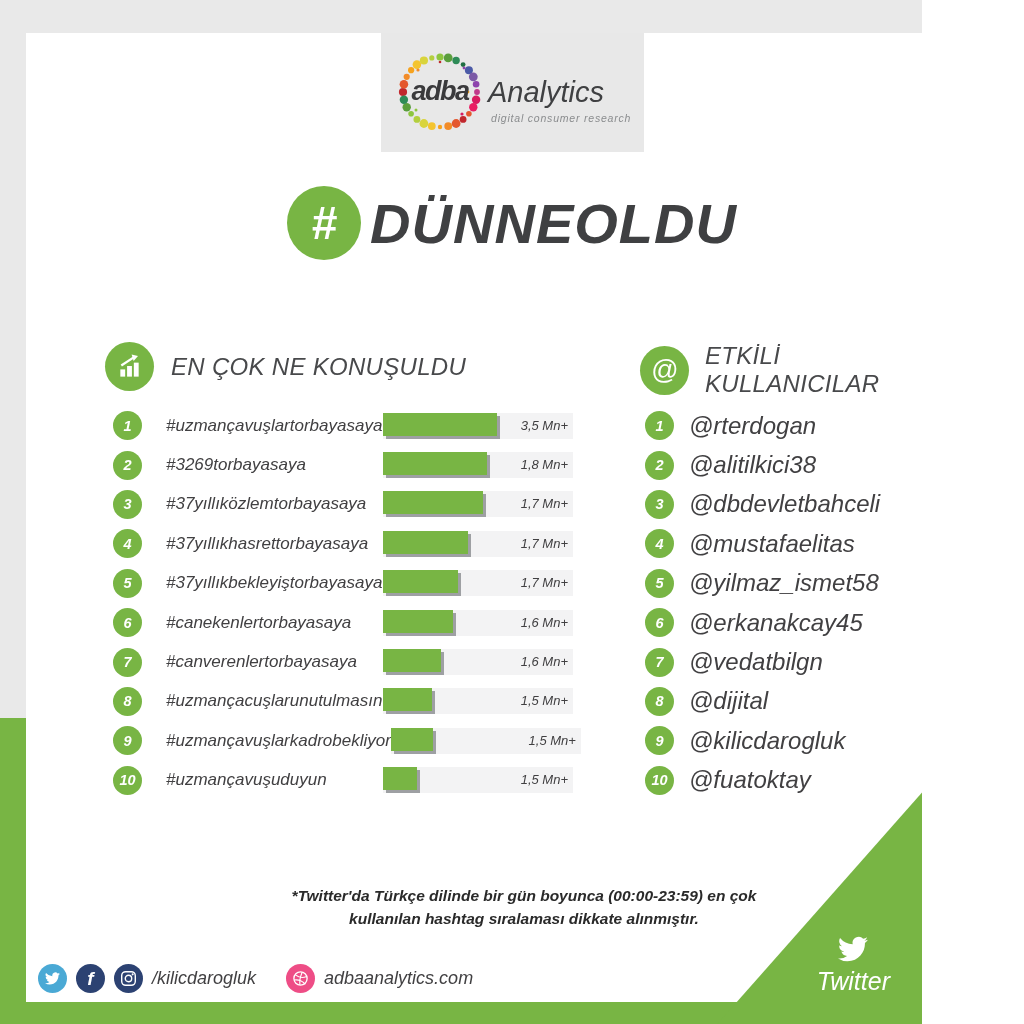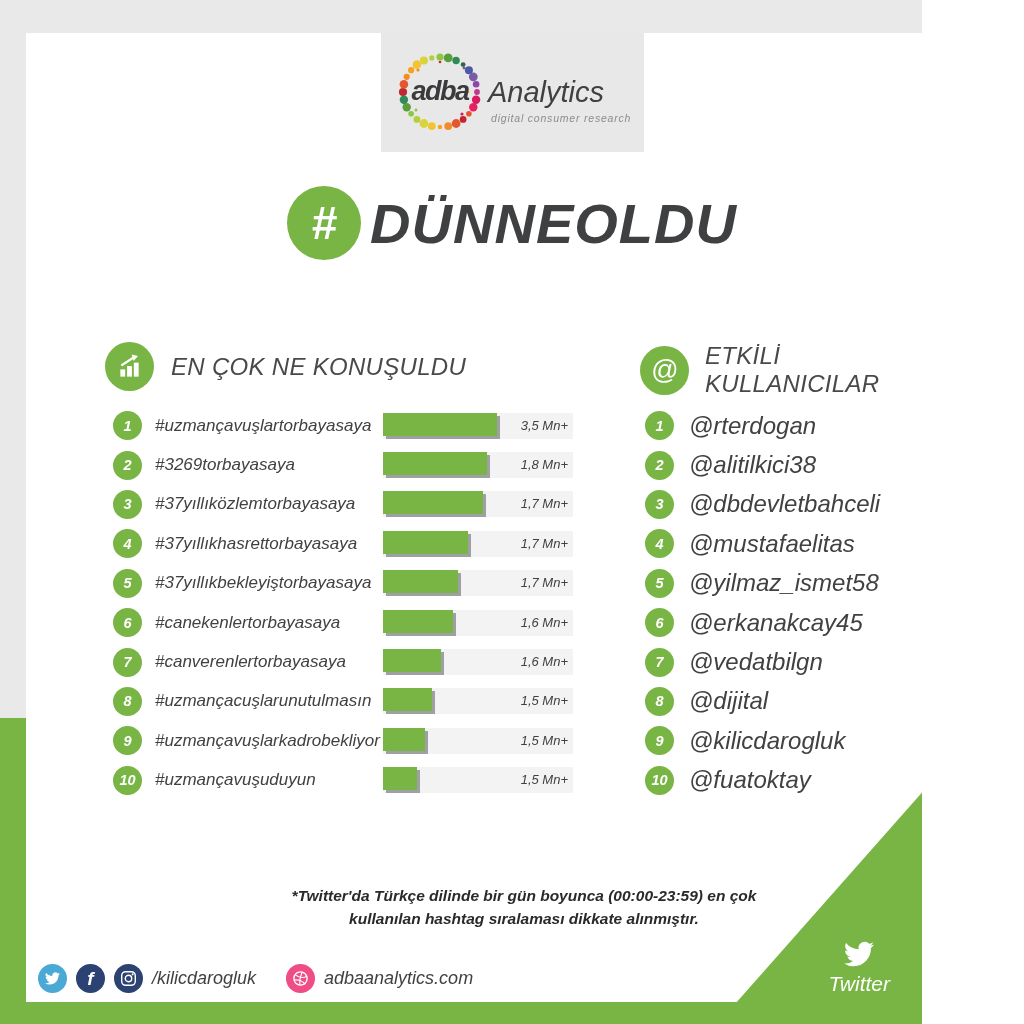--- a/index.html
+++ b/index.html
@@ -24,21 +24,21 @@
   .section-icon-circle { width:49px; height:49px; border-radius:50%; background:#78b544; color:#fff;
                display:flex; align-items:center; justify-content:center; flex:none; }
   .at-glyph { font-size:27px; color:#fff; }
   .section-label { font-size:24px; color:#48494b; letter-spacing:0.3px; }
 
   .hashtag-rows { position:absolute; left:113px; top:406px; width:460px; }
   .user-rows    { position:absolute; left:645px; top:406px; width:310px; }
   .h-row, .u-row { height:39.4px; display:flex; align-items:center; }
   .num-circle { width:29px; height:29px; border-radius:50%; background:#78b544; color:#fff;
                 font-size:14.5px; font-weight:700; display:flex; align-items:center; justify-content:center; flex:none; }
-  .h-label { margin-left:13px; flex:1; font-size:17px; color:#414042; white-space:nowrap; }
+  .h-label { margin-left:24px; flex:1; font-size:17px; color:#414042; white-space:nowrap; }
   .u-label { margin-left:15px; font-size:24px; color:#414042; white-space:nowrap; }
   .bar-wrap { position:relative; width:190px; height:26px; background:#f3f3f4; flex:none; }
   .bar { position:absolute; left:0; top:0; height:23px; background:#78b544; box-shadow:3px 3px 0 #9ea0a3; }
   .bar-value { position:absolute; right:5px; top:0; height:26px; line-height:26px; font-size:13px; color:#414042; }
 
   .footnote { position:absolute; left:12px; top:884px; width:1024px; text-align:center;
               font-size:15.5px; font-weight:700; color:#2a2a2a; line-height:1.5; }
 
   .footer { position:absolute; left:38px; top:964px; display:flex; align-items:center; gap:9px; }
   .soc-circle { width:29px; height:29px; border-radius:50%; display:flex; align-items:center; justify-content:center; flex:none; }
@@ -47,21 +47,21 @@
   .soc-instagram { background:#2c4272; }
   .soc-dribbble  { background:#ee4d86; }
   .fb-f { color:#fff; font-size:19px; font-weight:700; }
   .footer-text { font-size:18px; color:#414042; }
   .footer-gap { width:12px; }
 
   .corner-triangle { position:absolute; inset:0; background:#78b544; pointer-events:none;
               clip-path:polygon(77.8% 100%, 100% 77.4%, 100% 100%); }
   .corner-content { position:absolute; right:32px; bottom:28px; display:flex; flex-direction:column;
               align-items:center; gap:3px; pointer-events:auto; }
-  .corner-label { color:#fff; font-size:21px; }
+  .corner-label { color:#fff; font-size:25px; }
 </style>
 </head>
 <body>
 
 <div class="page">
 
   <div class="card"></div>
   <div class="green-left-strip"></div>
   <div class="green-bottom-strip"></div>
 

